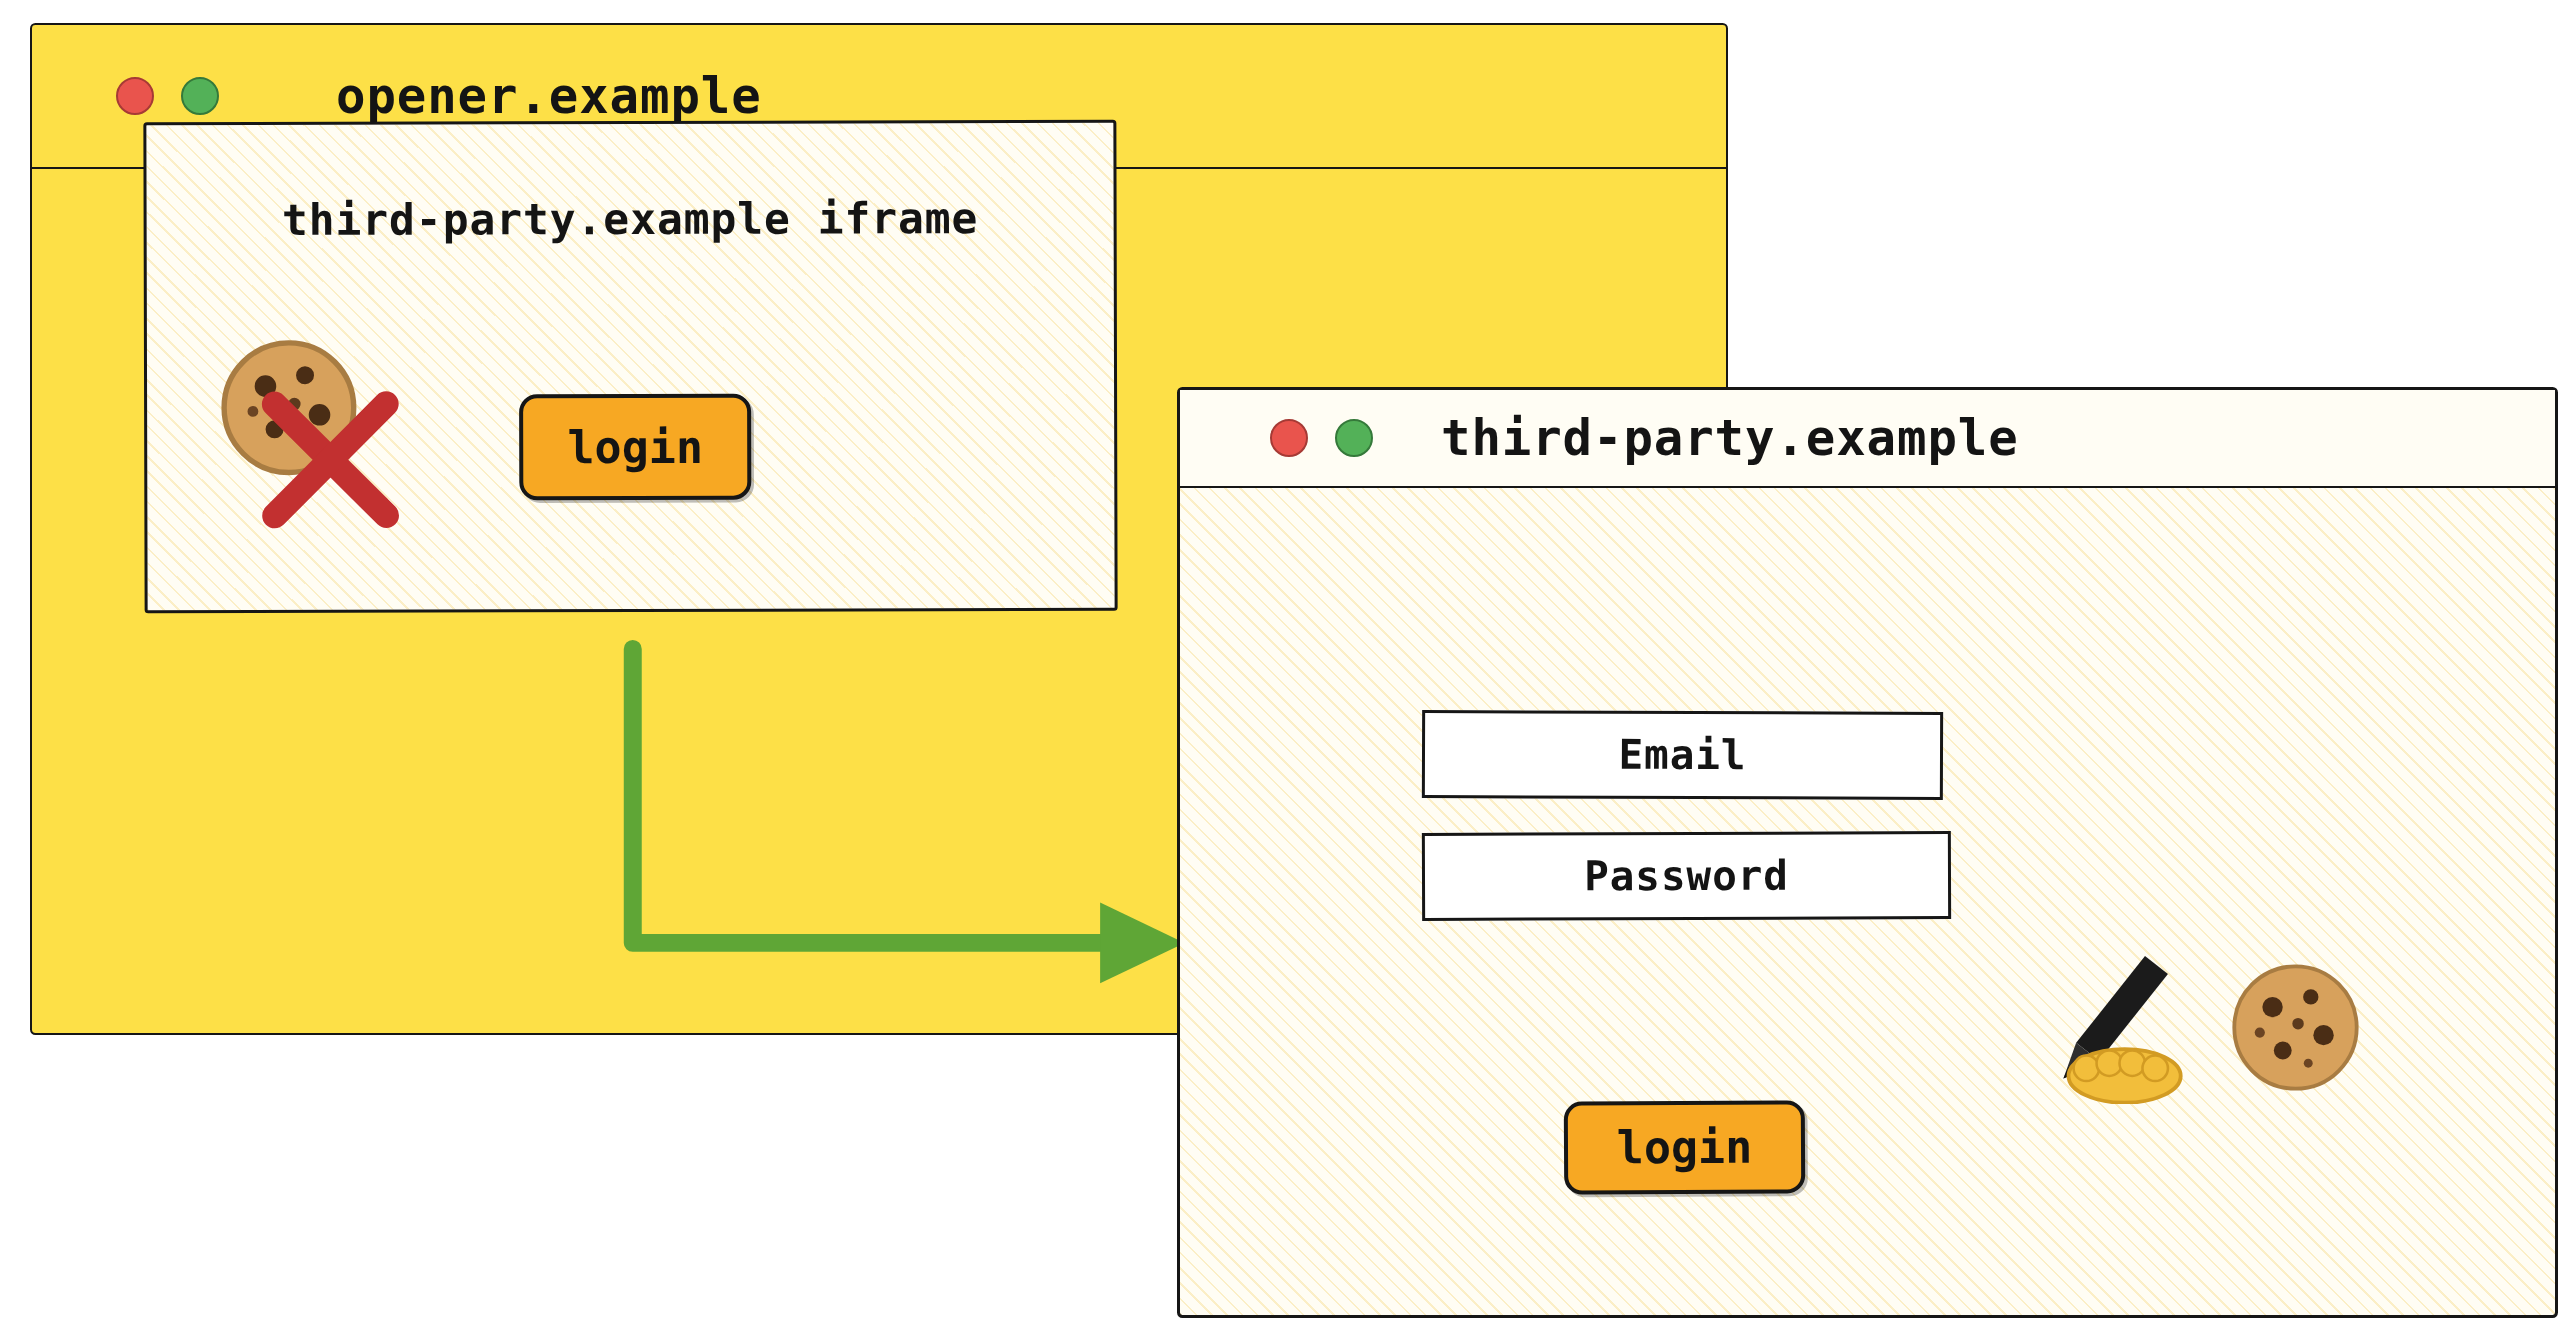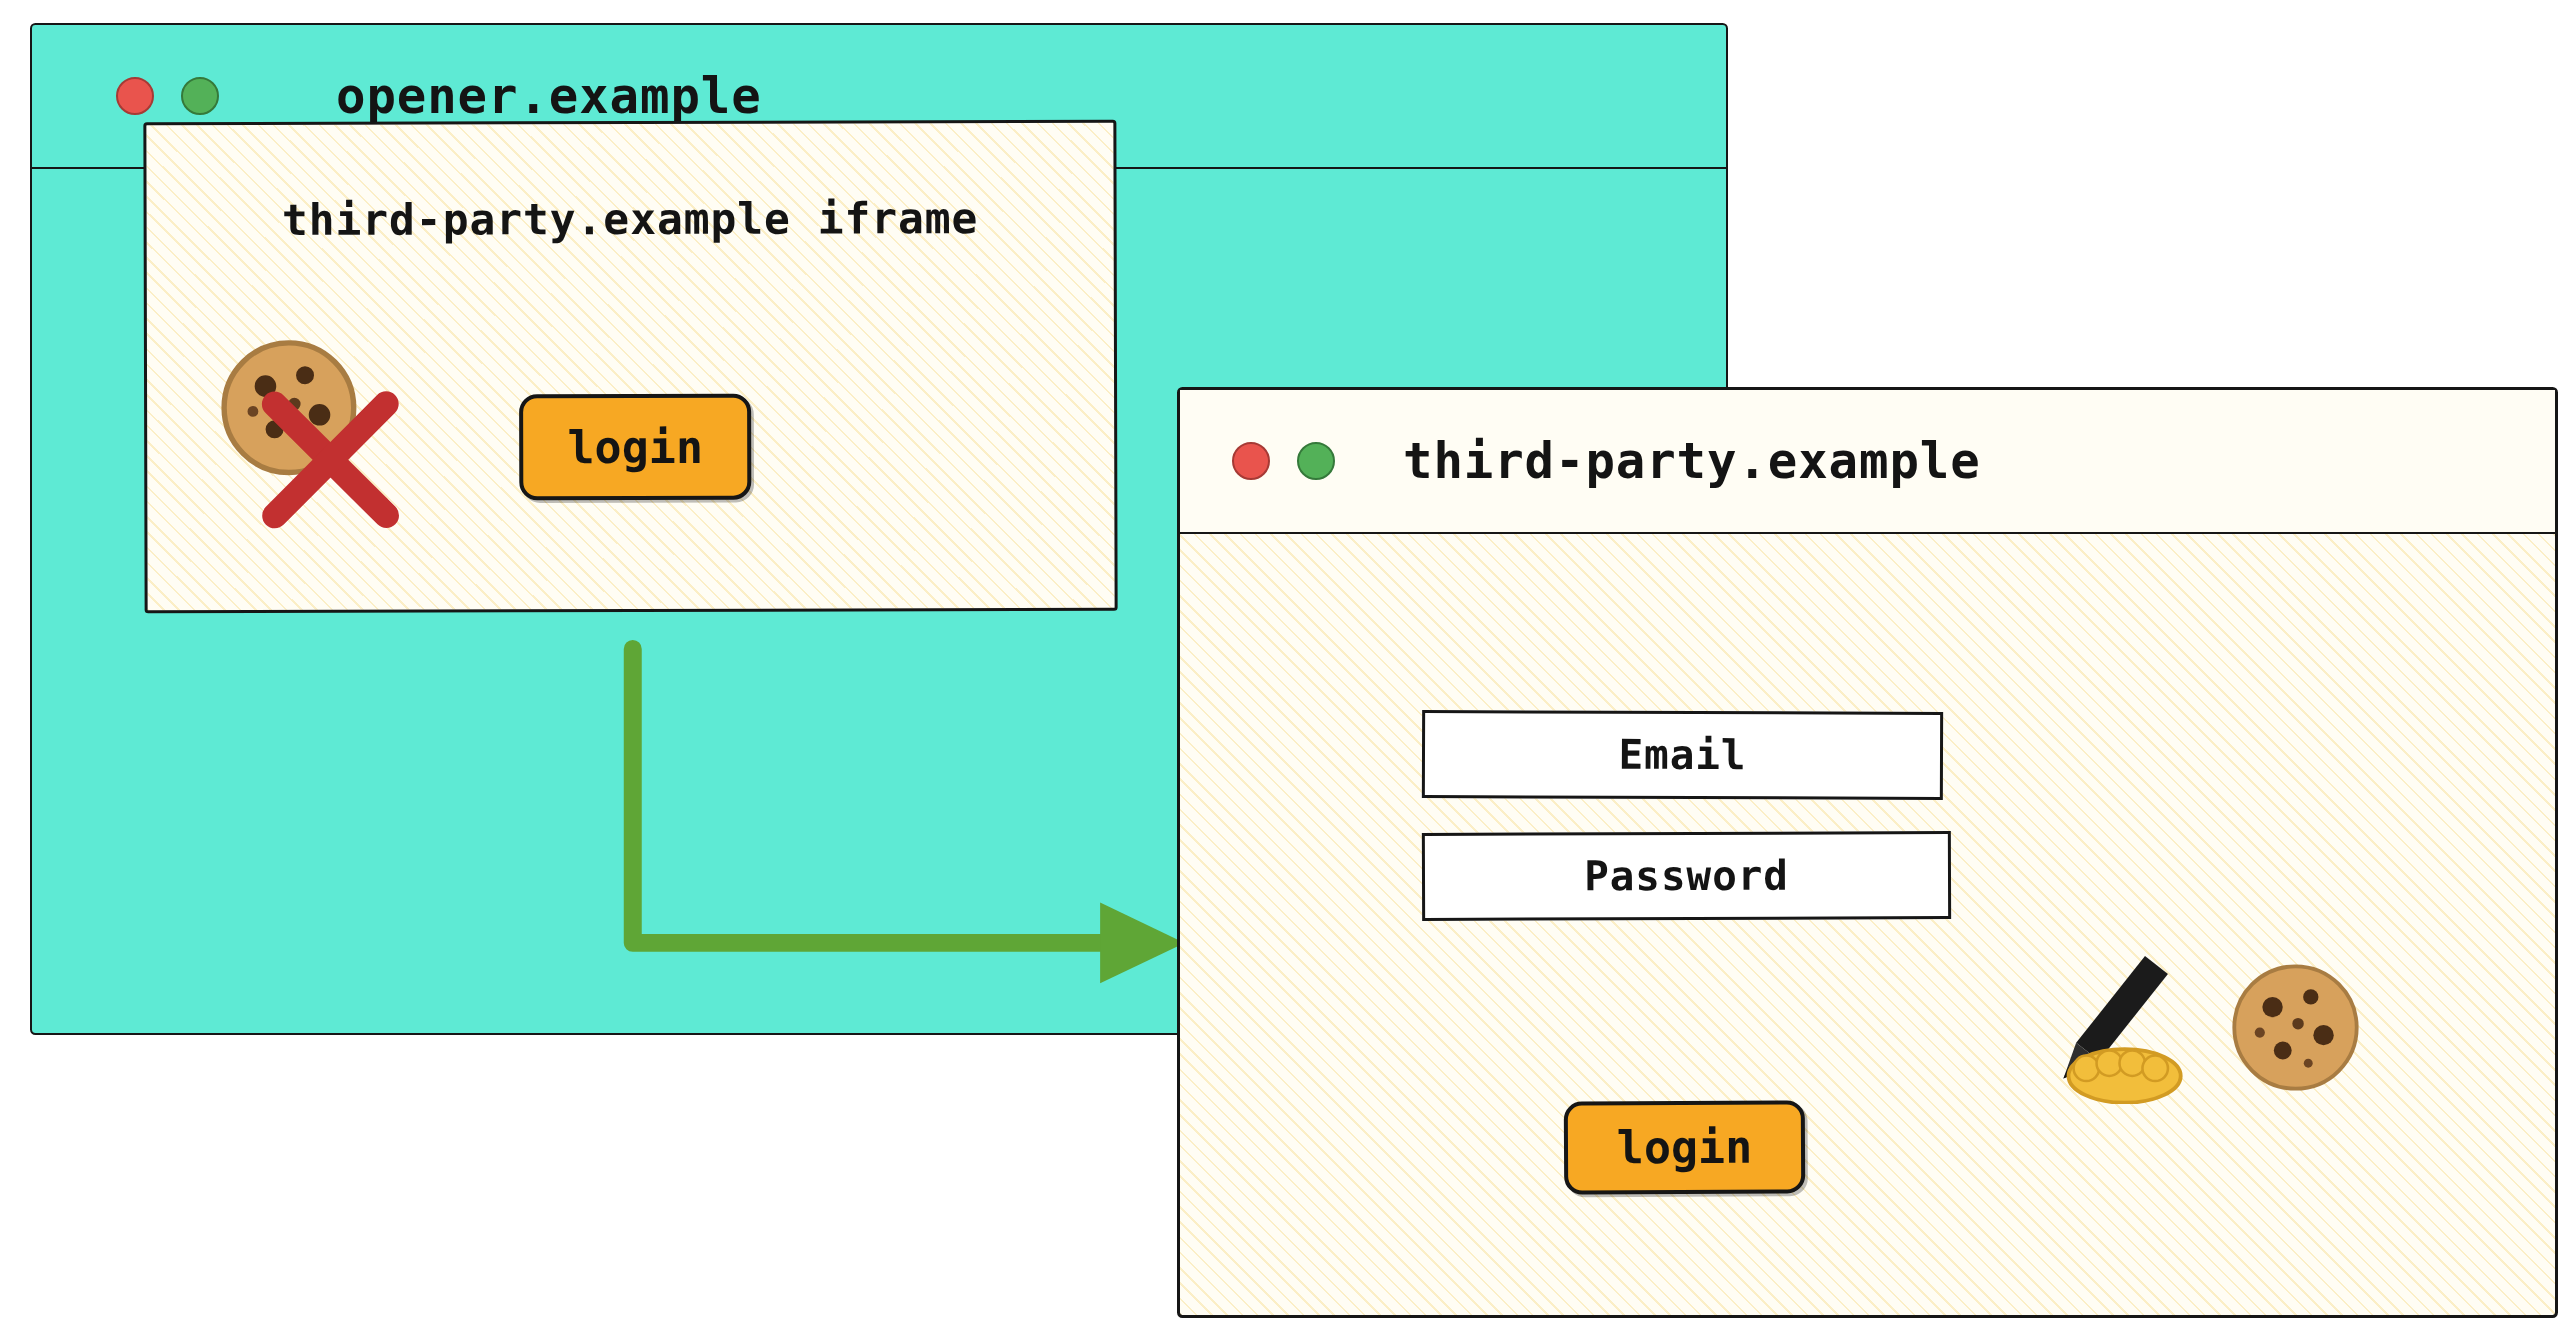--- a/index.html
+++ b/index.html
@@ -12,36 +12,36 @@
     height: 1324px;
     position: relative;
     overflow: hidden;
     font-family: "DejaVu Sans Mono", "Liberation Mono", monospace;
     color: #141414;
   }
 
   
   .window {
     position: absolute;
-    background: #5eead4;
+    background: #fde047;
     border: 2.7px solid #161616;
     border-radius: 5.4px;
     box-sizing: border-box;
   }
   .window.back  { left: 30px;  top: 23.4px;  width: 1698px; height: 1012px; z-index: 1; }
   .window.front { left: 1177px; top: 387px; width: 1381px; height: 931px; z-index: 3; border-width: 3.6px; }
 
   .titlebar {
     display: flex;
     align-items: center;
     border-bottom: 2.7px solid #161616;
     box-sizing: border-box;
   }
   .back  .titlebar { height: 144px; padding-left: 84px; }
-  .front .titlebar { height: 144px; padding-left: 52px; }
+  .front .titlebar { height: 98px; padding-left: 90px; }
 
   .light {
     width: 38px; height: 38px;
     border-radius: 50%;
     display: inline-block;
     margin-right: 27px;
     box-sizing: border-box;
   }
   .light.red   { background: #E9544D; border: 2.7px solid #a63a35; }
   .light.green { background: #53B158; border: 2.7px solid #35793a; }

